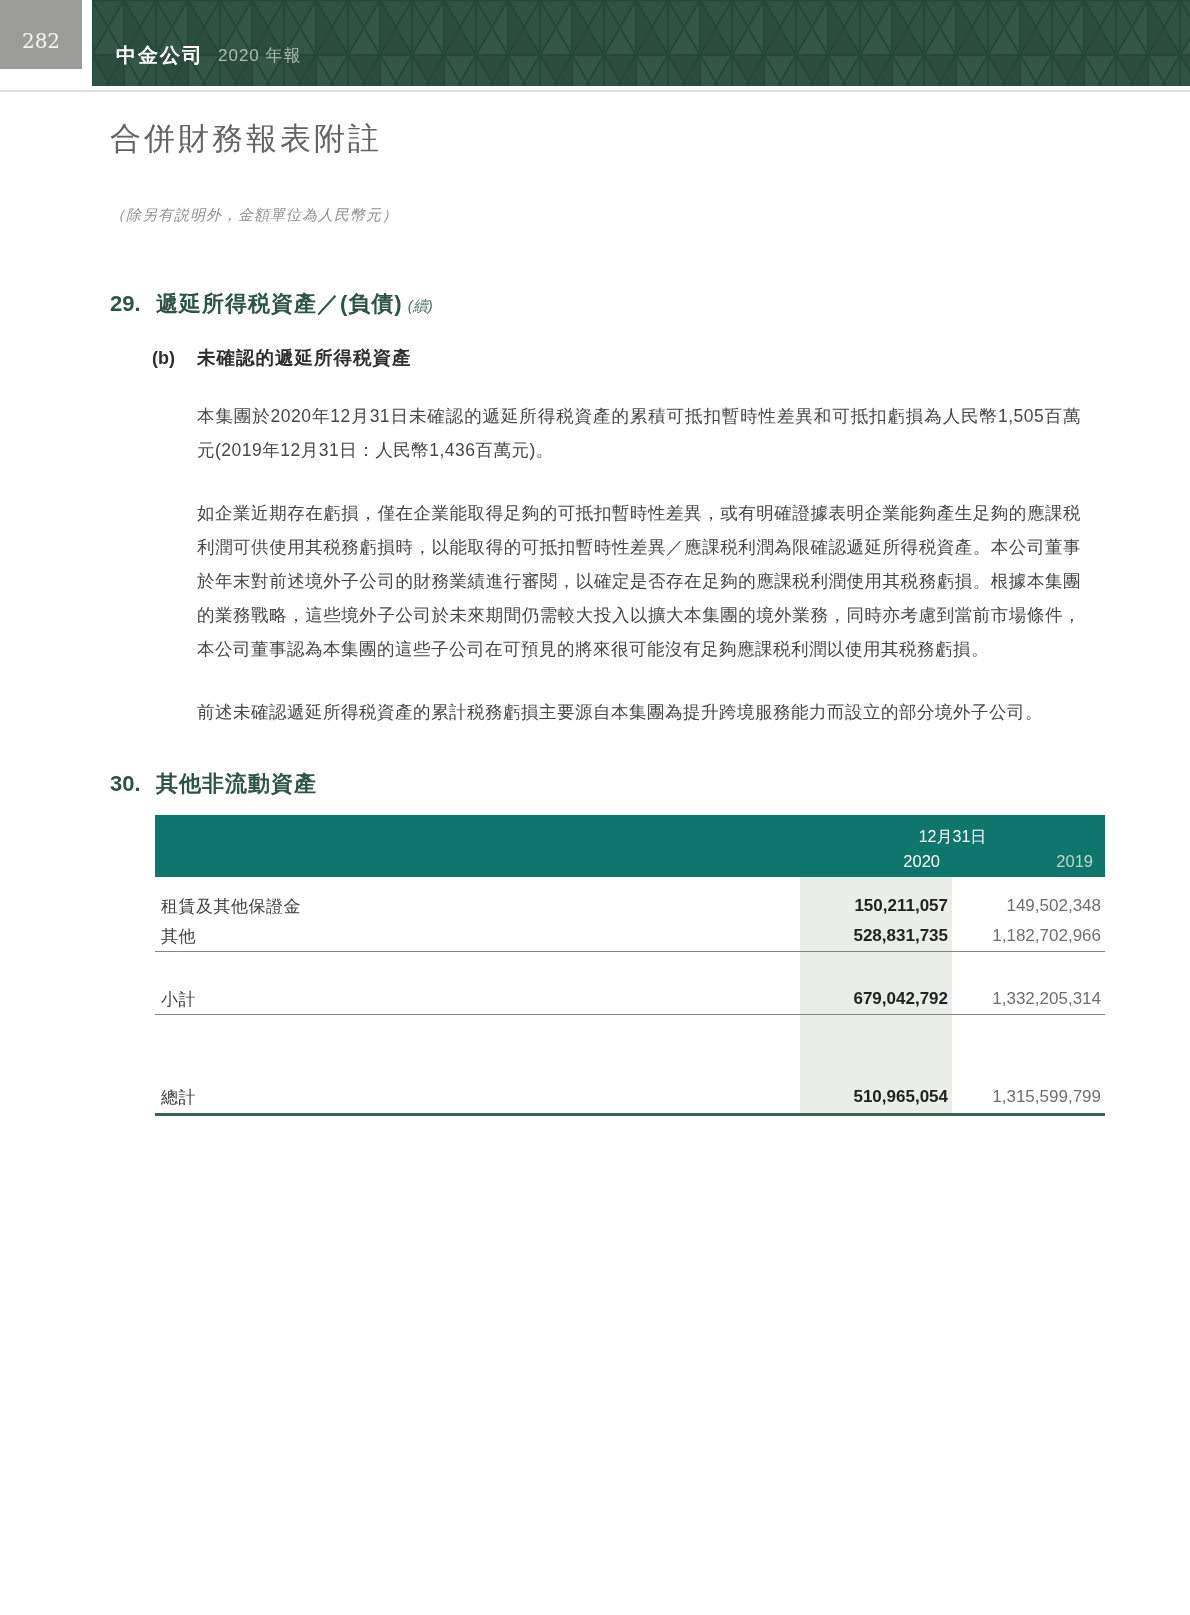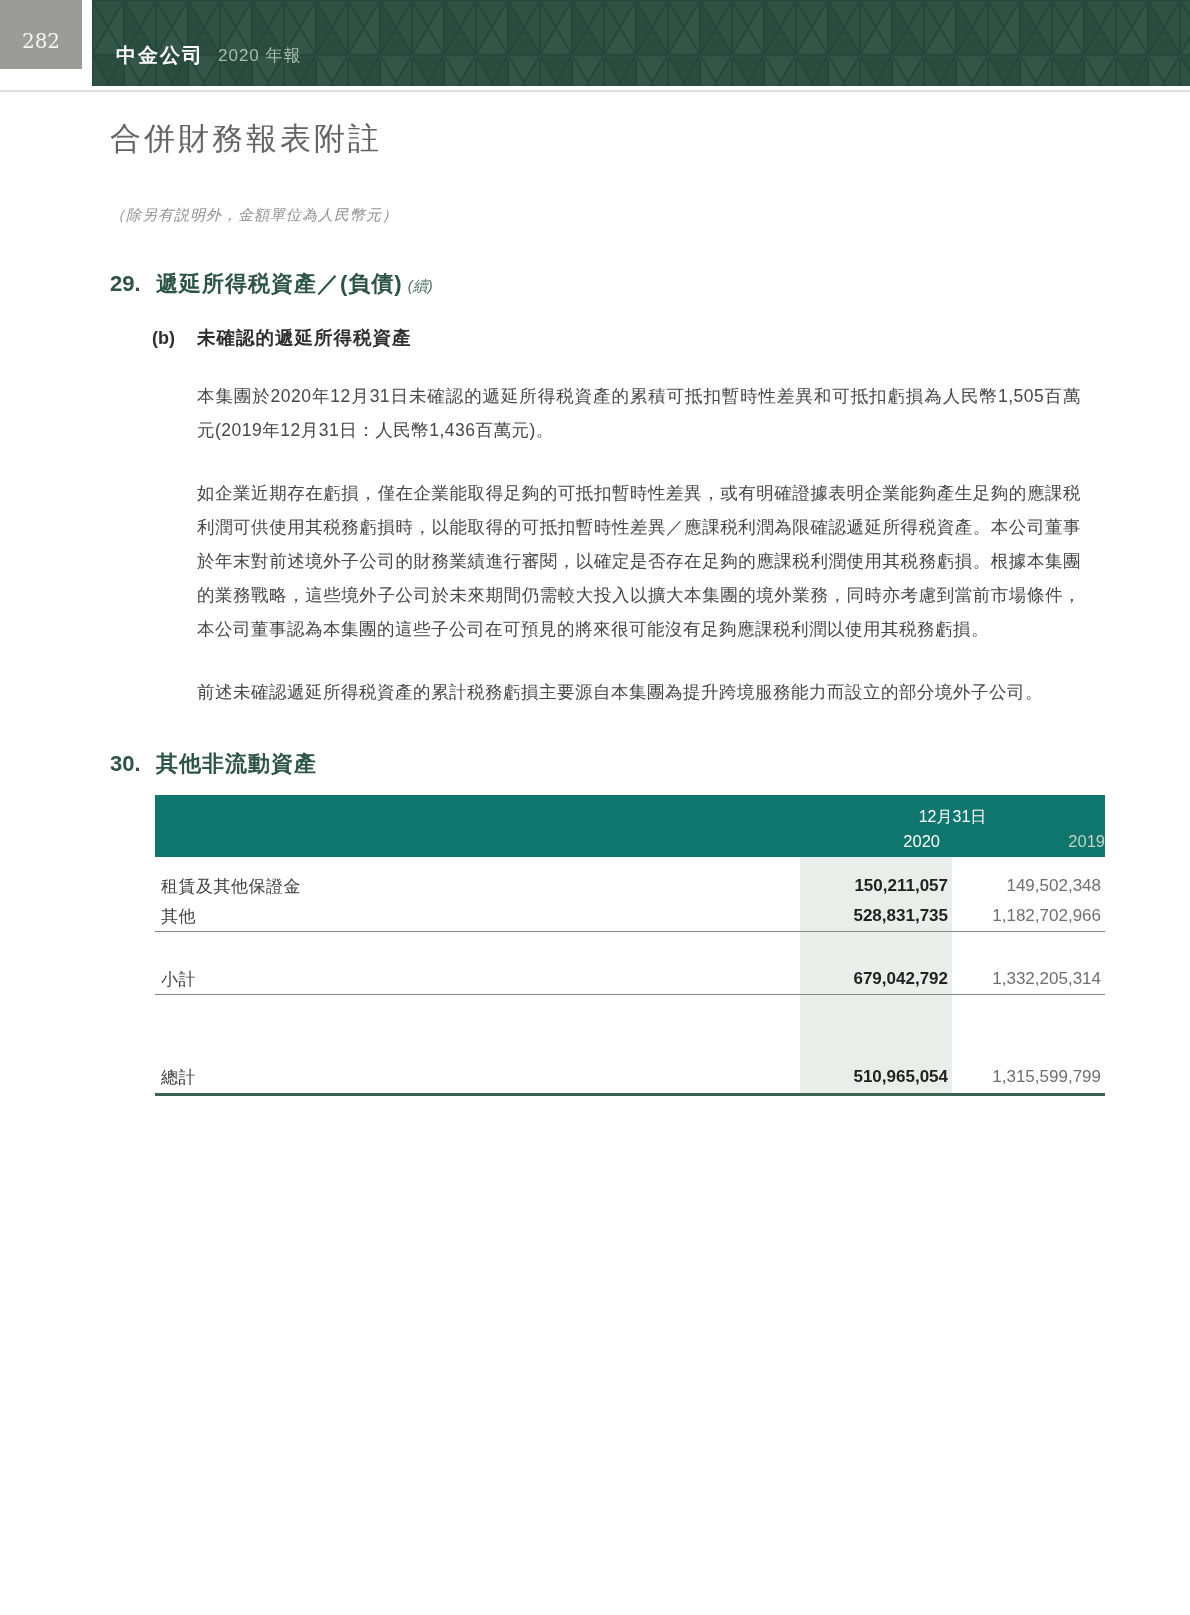--- a/index.html
+++ b/index.html
@@ -42,41 +42,41 @@
   }
   p.currency-note {
     margin-top:46px; font-style:italic; font-size:15px;
     color:#8f8f8f; letter-spacing:1px;
   }
 
   .sec-head { display:flex; align-items:baseline; color:#2d5446; }
   .sec-num { width:46px; flex:0 0 46px; font-weight:700; font-size:22px; }
   .sec-title { font-weight:700; font-size:22px; letter-spacing:1px; }
   .sec-cont { font-style:italic; font-weight:400; font-size:15px; color:#4d6f61; margin-left:5px; }
-  .section-29 { margin-top:44px; }
+  .section-29 { margin-top:64px; }
   .section-30 { margin-top:40px; }
 
   .sub-head { display:flex; align-items:baseline; margin-left:42px; margin-top:26px; color:#2e2e2e; }
   .sub-label { width:45px; flex:0 0 45px; font-weight:700; font-size:18px; }
   .sub-title { font-weight:700; font-size:18.5px; letter-spacing:1px; }
 
   p.body-para {
     margin-left:87px; width:884px;
     margin-top:29px;
     font-size:17.5px; line-height:34px;
     color:#474747; text-align:justify; letter-spacing:0.5px;
   }
 
   
   .fintable { margin-left:45px; margin-top:16px; width:950px; }
   .t-grid { display:grid; grid-template-columns:645px 152px 153px; }
   .t-head { background:#0f766e; height:62px; padding-top:9px; }
   .th-date { grid-column:2 / 4; text-align:center; color:#ffffff; font-size:16px; line-height:25px; }
   .th-y2020 { grid-column:2; text-align:right; padding-right:12px; color:#ffffff; font-size:16.5px; line-height:25px; }
-  .th-y2019 { grid-column:3; text-align:right; color:#c3d3c8; font-size:16.5px; line-height:25px; }
+  .th-y2019 { grid-column:3; text-align:right; padding-right:12px; color:#c3d3c8; font-size:16.5px; line-height:25px; }
 
   .cell { display:flex; align-items:center; }
   .shade { background:#e9eeea; }
   .lbl { padding-left:6px; color:#3e3e3e; font-size:17px; letter-spacing:0.5px; }
   .val { justify-content:flex-end; padding-right:4px; font-size:17px; }
   .v2020 { font-weight:700; color:#222222; }
   .v2019 { color:#6f6f6f; }
 
   .h14 { height:14px; } .h30 { height:30px; } .h32 { height:32px; } .h34 { height:34px; }
   .rowline { border-bottom:1px solid #858585; }

